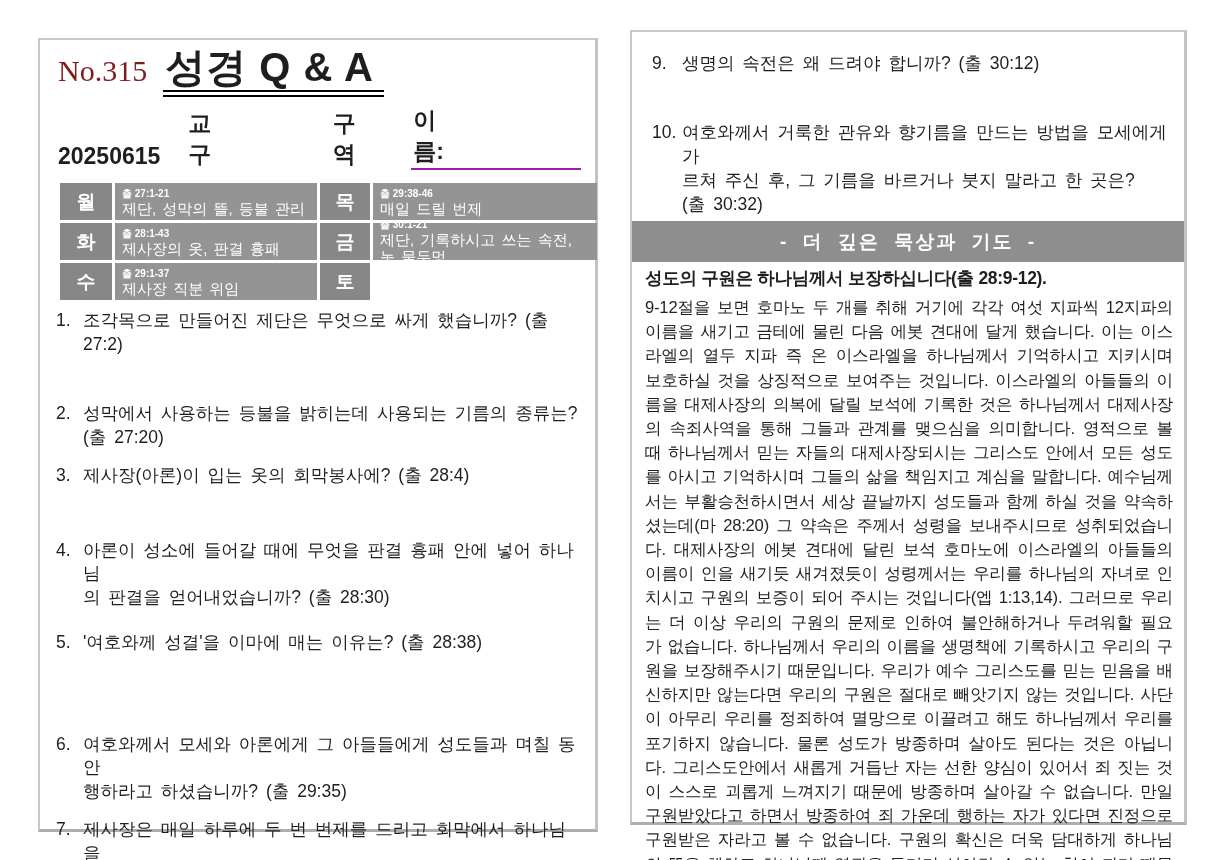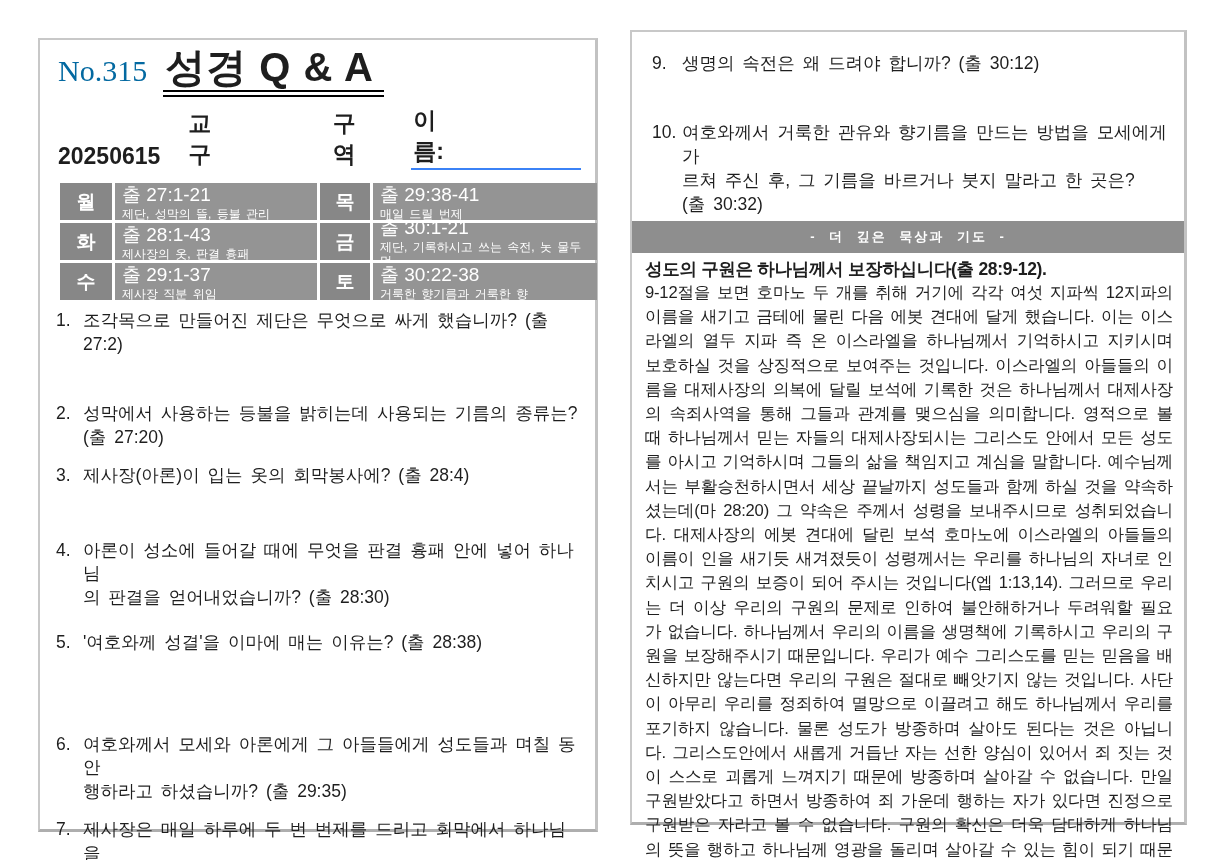--- a/index.html
+++ b/index.html
@@ -9,67 +9,67 @@
 
   
   .page { position:absolute; background:#fff; border:2px solid #c8c8c8;
           border-bottom:3px solid #aeaeae; border-right:3px solid #c2c2c2; }
   .page-left  { left:38px;  top:38px; width:560px; height:794px; }
   .page-right { left:630px; top:30px; width:557px; height:795px; }
 
   
   .header { padding:6px 14px 0 18px; }
   .title-row { display:flex; align-items:baseline; gap:16px; }
-  .no-label { font-family:"Liberation Serif","DejaVu Serif",serif; font-size:30px; color:#0369a1; }
+  .no-label { font-family:"Liberation Serif","DejaVu Serif",serif; font-size:30px; color:#7f1d1d; }
   .main-title { font-size:40px; font-weight:bold; letter-spacing:1px;
                 border-bottom:7px double #000; padding:0 10px 2px 2px; line-height:1.05; }
   .date-row { display:flex; align-items:flex-end; margin-top:8px; font-weight:bold;
               font-size:23px; letter-spacing:0; }
   .date-val { margin-right:28px; }
   .parish   { margin-right:68px; }
   .district { margin-right:34px;margin-left:32px; }
-  .name-wrap { border-bottom:2px solid #3b82f6; padding:0 2px 1px 2px; display:flex; }
+  .name-wrap { border-bottom:2px solid #a21caf; padding:0 2px 1px 2px; display:flex; }
   .name-spacer { display:inline-block; width:118px; }
 
   
   .schedule { margin:13px 0 0 2px; width:537px; display:grid;
               grid-template-columns:52px 202px 50px 1fr;
               grid-auto-rows:37px; gap:3px; }
   .cell-day { background:#878787; color:#fff; font-weight:bold; font-size:19px;
               display:flex; align-items:center; justify-content:center; }
   .cell-info { background:#949494; color:#fff; padding:2px 7px 0 7px;
                display:flex; flex-direction:column; justify-content:center; line-height:1.18; }
-  .ref  { font-weight:normal; font-size:19px; }
-  .desc { font-size:12px; word-spacing:2px; }
+  .ref  { font-weight:bold; font-size:10px; }
+  .desc { font-size:15px; word-spacing:2px; }
 
   
   .questions { padding:0 14px 0 16px; margin-top:9px; font-size:17.5px; line-height:23.5px; }
   .question { display:flex; }
   .qnum { min-width:27px; }
   .qtext { flex:1; white-space:pre-line; word-spacing:3px; }
   .questions-left .question:nth-child(1){ margin-bottom:46px; }
   .questions-left .question:nth-child(2){ margin-bottom:15px; }
   .questions-left .question:nth-child(3){ margin-bottom:51px; }
   .questions-left .question:nth-child(4){ margin-bottom:22px; }
   .questions-left .question:nth-child(5){ margin-bottom:78px; }
   .questions-left .question:nth-child(6){ margin-bottom:15px; }
   .questions-left .question:nth-child(7){ margin-bottom:23px; }
 
   
   .questions-right { padding:10px 14px 0 20px; font-size:17.5px; line-height:24px; }
   .questions-right .qnum { min-width:30px; }
   .questions-right .question:nth-child(1){ margin-bottom:45px; }
   .questions-right .question:nth-child(2){ margin-bottom:5px;justify-content:space-between; }
 
-  .banner { width:100%; height:32px; background:#8e8e8e; color:#fff; font-weight:bold;
-            font-size:13px; letter-spacing:2px; word-spacing:7px;
+  .banner { width:100%; height:41px; background:#8e8e8e; color:#fff; font-weight:bold;
+            font-size:19px; letter-spacing:2px; word-spacing:7px;
             display:flex; align-items:center; justify-content:center; }
 
   .meditation { padding:5px 11px 0 13px; }
-  .med-heading { font-weight:bold; font-size:17.5px; line-height:23px; margin-bottom:0;
+  .med-heading { font-weight:bold; font-size:17.5px; line-height:23px; margin-bottom:6px;
                  letter-spacing:-0.3px; }
   .med-body { font-size:16.6px; line-height:24.2px; text-align:justify;
               letter-spacing:-0.2px; word-spacing:1.5px; color:#1f1f1f; }
 </style>
 </head>
 <body>
 
 <div class="sheet">
 
   <div class="page page-left">
@@ -90,45 +90,41 @@
       </div>
 
       <div class="schedule">
         <div class="cell-day">월</div>
         <div class="cell-info">
           <span class="ref">출 27:1-21</span>
           <span class="desc">제단, 성막의 뜰, 등불 관리</span>
         </div>
         <div class="cell-day">목</div>
         <div class="cell-info">
-          <span class="ref">출 29:38-41</span>
+          <span class="ref">출 29:38-46</span>
           <span class="desc">매일 드릴 번제</span>
         </div>
 
         <div class="cell-day">화</div>
         <div class="cell-info">
           <span class="ref">출 28:1-43</span>
           <span class="desc">제사장의 옷, 판결 흉패</span>
         </div>
         <div class="cell-day">금</div>
         <div class="cell-info">
           <span class="ref">출 30:1-21</span>
           <span class="desc">제단, 기록하시고 쓰는 속전, 놋 물두멍</span>
         </div>
 
         <div class="cell-day">수</div>
         <div class="cell-info">
           <span class="ref">출 29:1-37</span>
           <span class="desc">제사장 직분 위임</span>
         </div>
         <div class="cell-day">토</div>
-        <div class="cell-info">
-          <span class="ref">출 30:22-38</span>
-          <span class="desc">거룩한 향기름과 거룩한 향</span>
-        </div>
       </div>
     </div>
 
     <div class="questions questions-left">
       <div class="question">
         <span class="qnum">1.</span>
         <span class="qtext">조각목으로 만들어진 제단은 무엇으로 싸게 했습니까? (출 27:2)</span>
       </div>
       <div class="question">
         <span class="qnum">2.</span>

